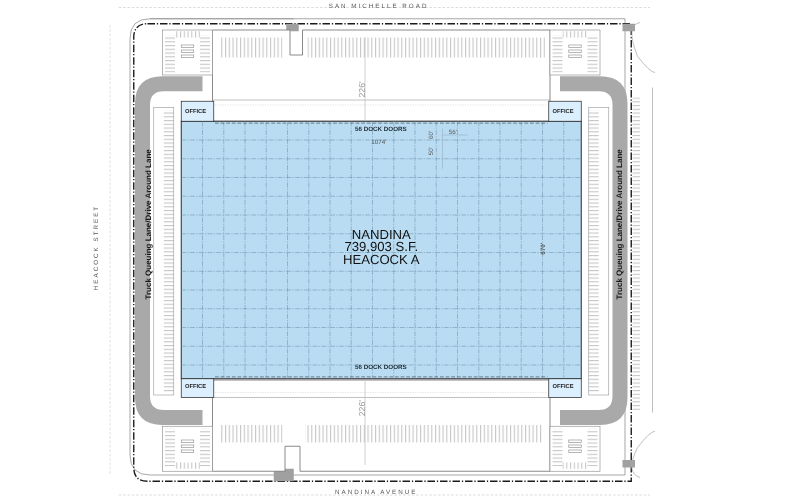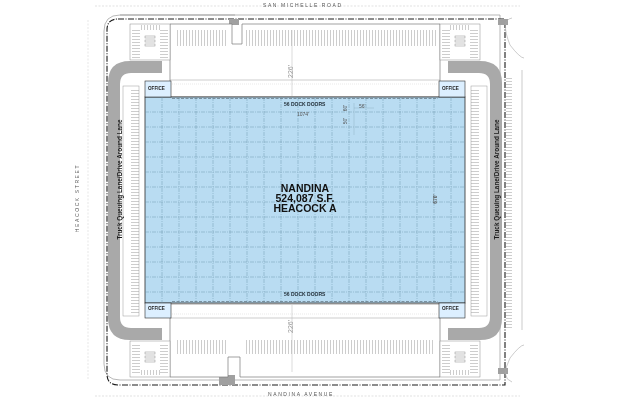--- a/index.html
+++ b/index.html
@@ -4,21 +4,21 @@
 <style>
   html,body{margin:0;padding:0;background:#ffffff;}
   body{width:630px;height:401px;position:relative;overflow:hidden;font-family:"Liberation Sans",sans-serif;}
   svg{position:absolute;left:0;top:0;}
   .lbl{position:absolute;font-family:"Liberation Sans",sans-serif;color:#222;white-space:nowrap;}
   .road-label{font-size:5px;letter-spacing:1.6px;color:#555;}
   .dock{font-size:5px;font-weight:bold;color:#1e2a33;}
   .dim{font-size:5px;color:#555;}
   .office{font-size:4.6px;font-weight:bold;color:#222;}
   .lane{font-size:6.4px;font-weight:bold;color:#1a1a1a;}
-  .title{font-size:10.5px;font-weight:bold;color:#111;text-align:center;line-height:10px;}
+  .title{font-size:10.5px;font-weight:normal;color:#111;text-align:center;line-height:10px;}
   .dimgrey{font-size:7px;color:#9a9a9a;}
 </style>
 </head>
 <body>
 
 <svg width="630" height="401" viewBox="0 0 630 401">
   <defs>
     <pattern id="stalls-v" width="3" height="10" patternUnits="userSpaceOnUse">
       <line x1="0.5" y1="0" x2="0.5" y2="10" stroke="#9a9a9a" stroke-width="0.5"></line>
     </pattern>
@@ -165,21 +165,21 @@
 <div class="lbl dim" style="left:359px;top:103px;">56'</div>
 <div class="lbl dim" style="left:342px;top:105px;transform:rotate(-90deg);">60'</div>
 <div class="lbl dim" style="left:342px;top:118px;transform:rotate(-90deg);">50'</div>
 <div class="lbl dim" style="left:430px;top:196px;transform:rotate(-90deg);font-weight:bold;">670'</div>
 
 <div class="lbl dimgrey" style="left:284px;top:68px;transform:rotate(-90deg);">226'</div>
 <div class="lbl dimgrey" style="left:284px;top:323px;transform:rotate(-90deg);">226'</div>
 
 <div class="lbl title" style="left:255px;top:183px;width:100px;">
   <div>NANDINA</div>
-  <div>524,087 S.F.</div>
+  <div>739,903 S.F.</div>
   <div>HEACOCK A</div>
 </div>
 
 <div class="lbl office" style="left:148px;top:86px;">OFFICE</div>
 <div class="lbl office" style="left:442px;top:86px;">OFFICE</div>
 <div class="lbl office" style="left:148px;top:306px;">OFFICE</div>
 <div class="lbl office" style="left:442px;top:306px;">OFFICE</div>
 
 <div class="lbl lane" style="left:54px;top:176px;width:130px;text-align:center;transform:rotate(-90deg);">Truck Queuing Lane/Drive Around Lane</div>
 <div class="lbl lane" style="left:431px;top:176px;width:130px;text-align:center;transform:rotate(-90deg);">Truck Queuing Lane/Drive Around Lane</div>

